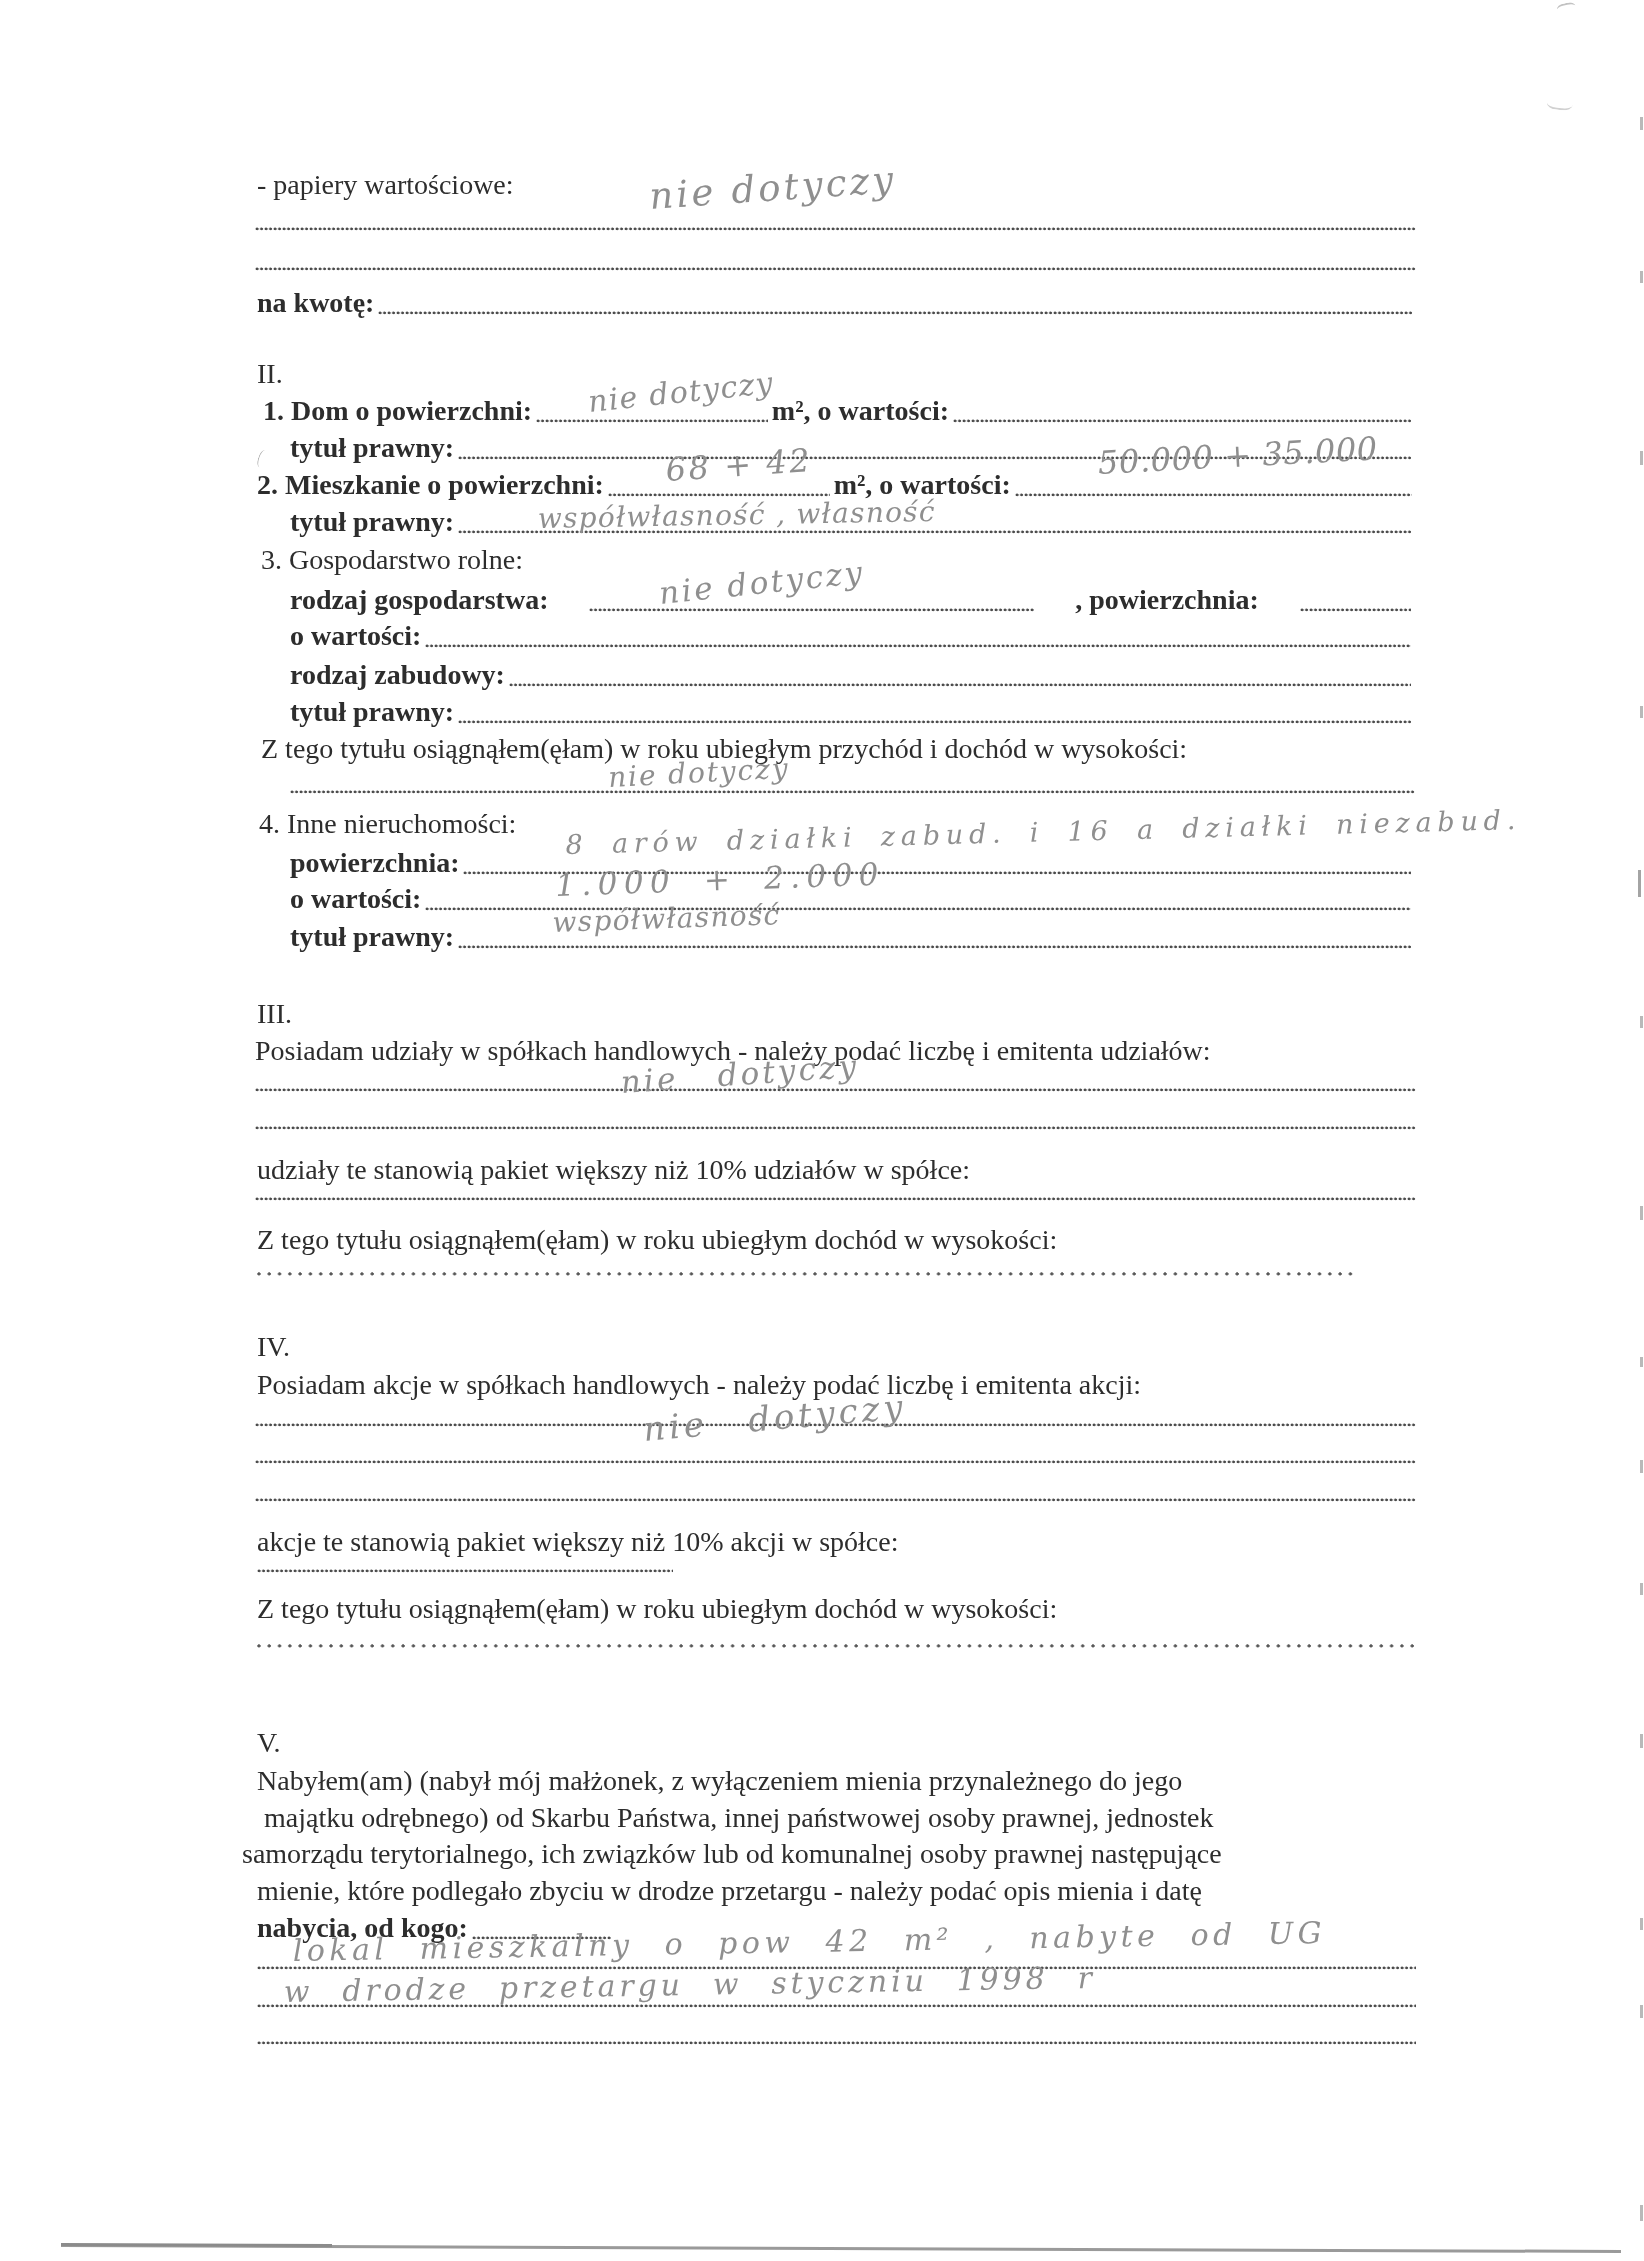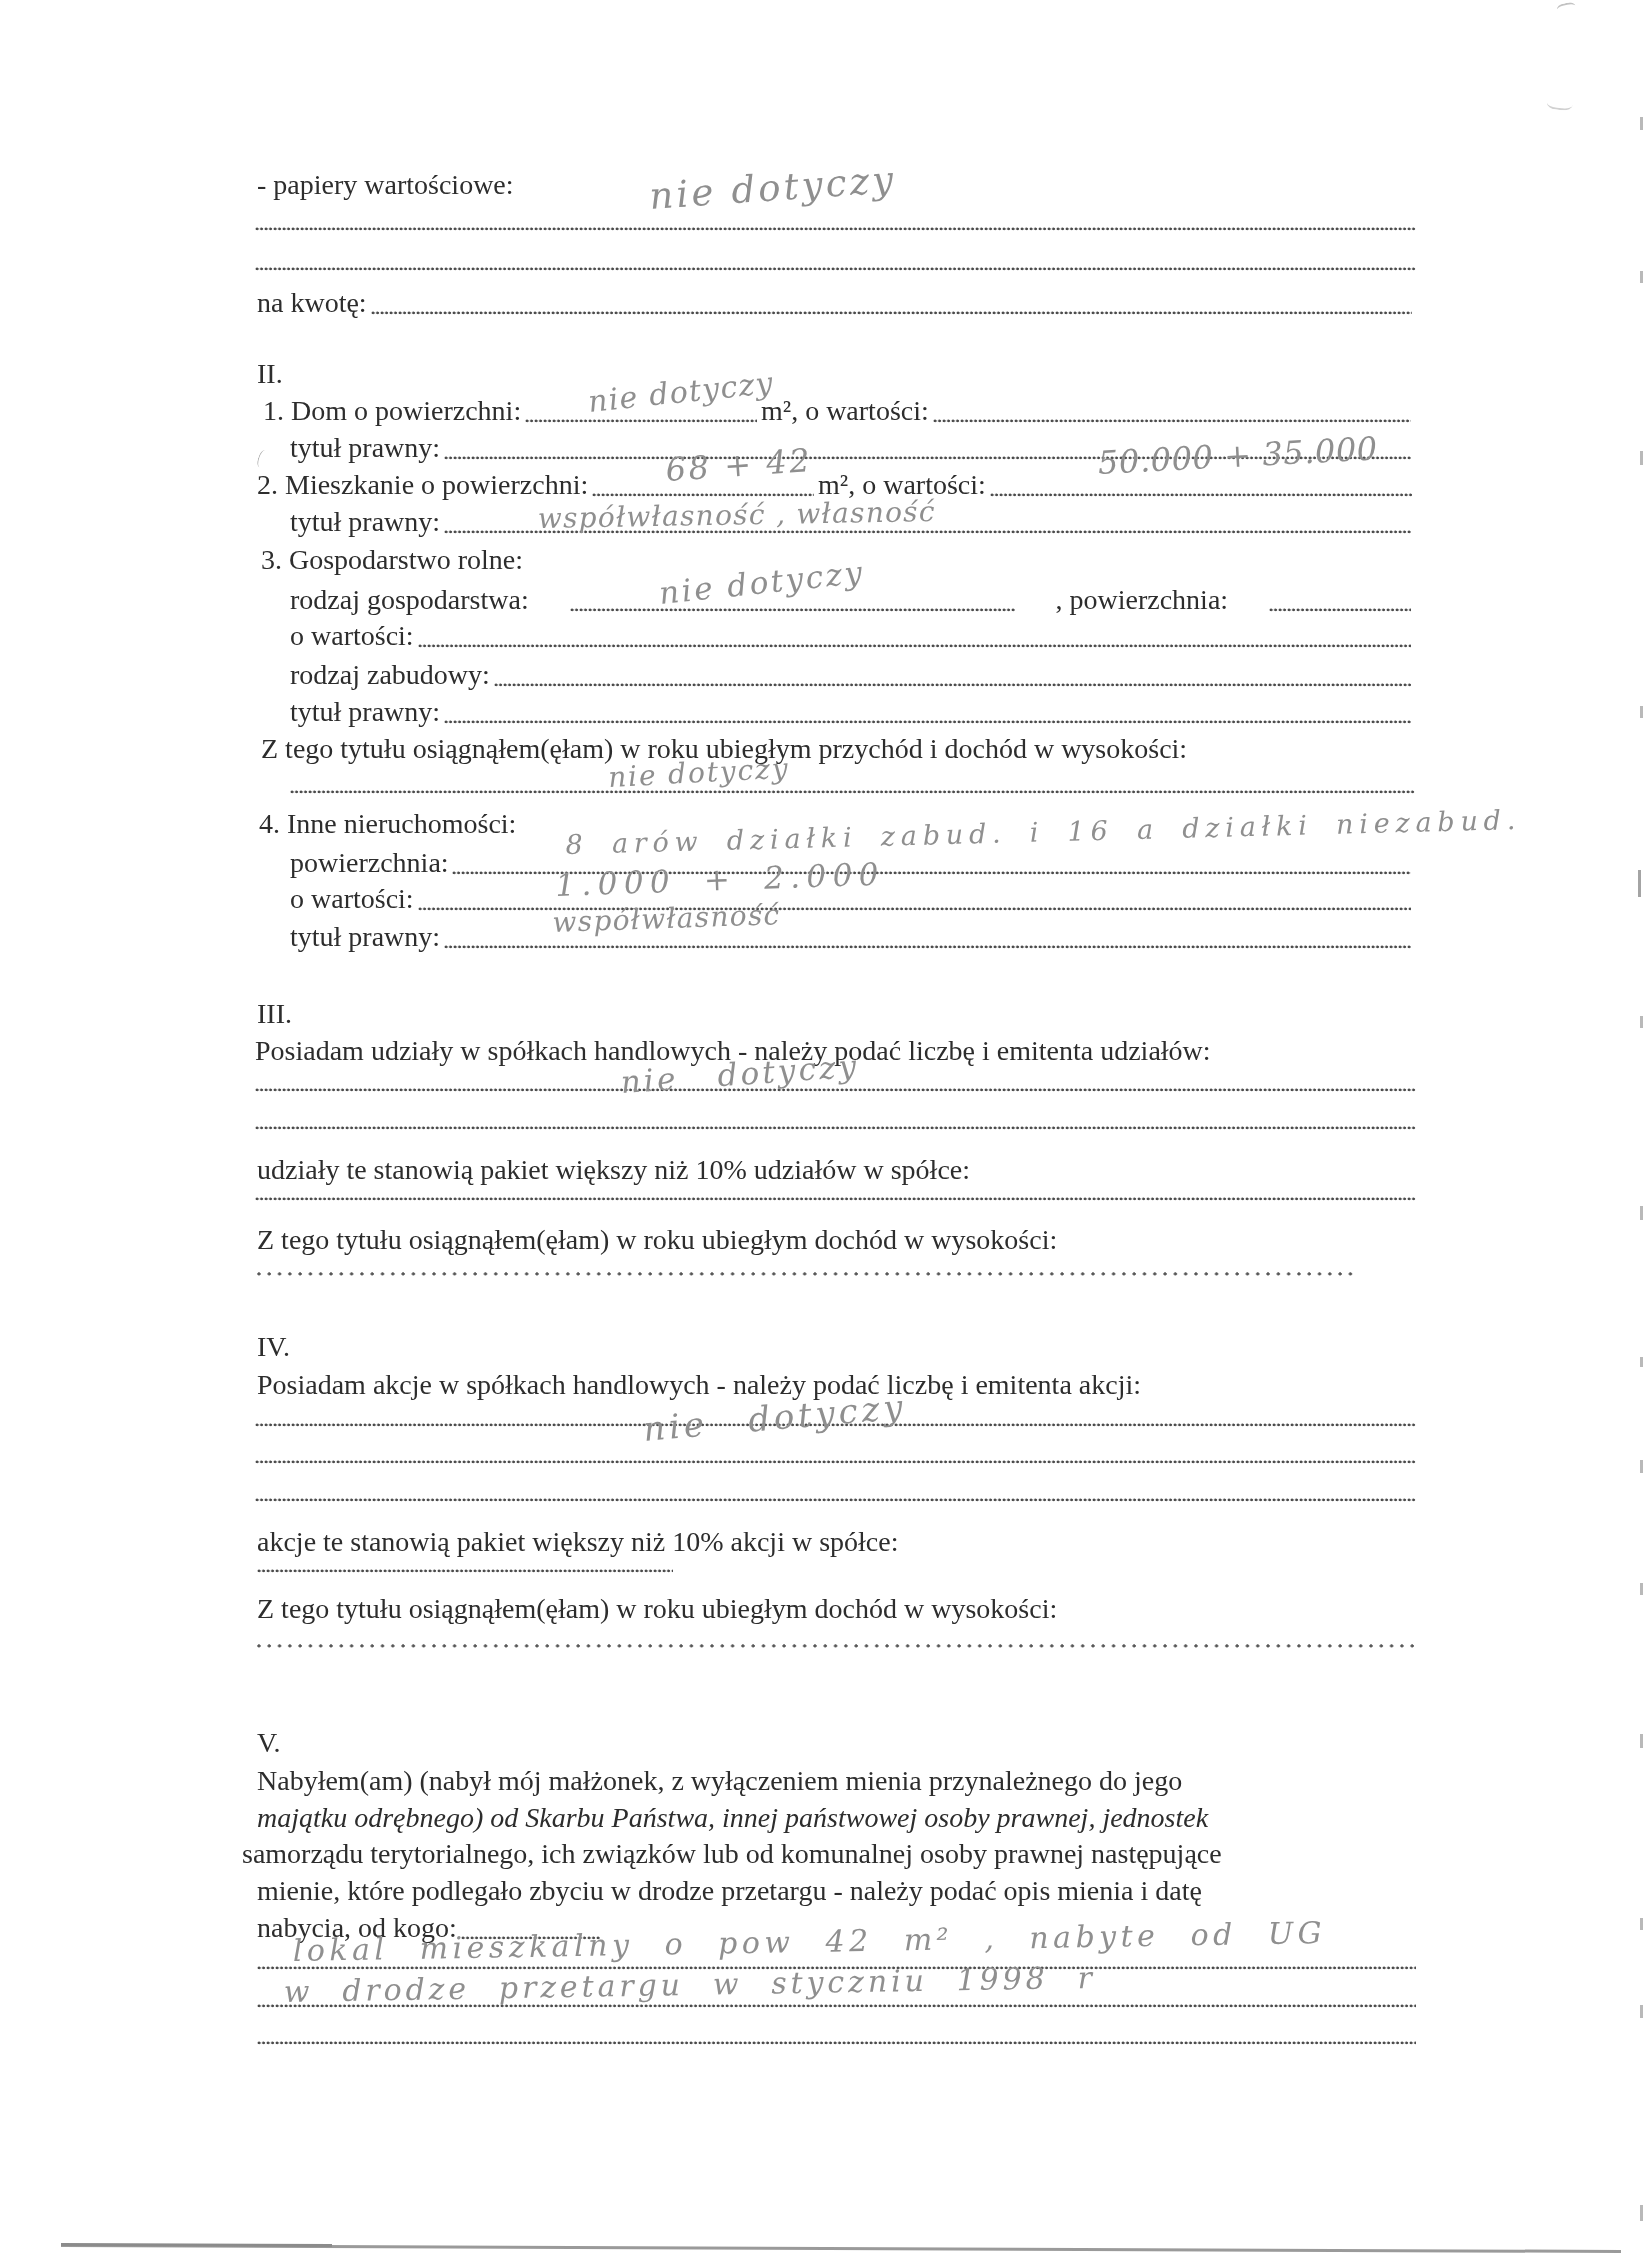--- a/index.html
+++ b/index.html
@@ -2,21 +2,21 @@
 <html style="font-size:10.3px"><head>
 <meta charset="utf-8">
 <style>
   html,body{margin:0;padding:0;background:#e8e8e8;}
   .page{
     position:relative;width:1645px;height:2261px;background:#ffffff;
     font-family:"Liberation Serif", serif;color:#2d2d2d;font-size:28px;
     overflow:hidden;
   }
   .t{position:absolute;white-space:nowrap;}
-  .row{position:absolute;display:flex;align-items:flex-end;white-space:nowrap;}
+  .row{position:absolute;display:flex;align-items:flex-end;white-space:nowrap;font-weight:bold;}
   .lbl{flex:0 0 auto;}
   .fill{align-self:flex-end;height:3.9px;margin:0 3.9px 3.9px 3.9px;
     background-image:radial-gradient(circle at 1.9px 1.9px,#4a4a4a 1.3px,rgba(0,0,0,0) 1.6px);
     background-size:4.5px 3.9px;background-repeat:repeat-x;background-position:left bottom;}
   .fill.grow{flex:1 1 auto;}
   .dotline{position:absolute;height:3.9px;
     background-image:radial-gradient(circle at 1.9px 1.9px,#4a4a4a 1.3px,rgba(0,0,0,0) 1.6px);
     background-size:4.5px 3.9px;background-repeat:repeat-x;}
   .dotline.sparse{
     background-image:radial-gradient(circle at 1.9px 1.9px,#575757 1.4px,rgba(0,0,0,0) 1.7px);
@@ -135,21 +135,21 @@
   <div class="hw" style="left:645px;top:1409px;font-size:34px;letter-spacing:3.9px;word-spacing:26px;transform:rotate(-5deg);">nie dotyczy</div>
   <div class="dotline" style="left:255px;top:1460px;width:1161px;"></div>
   <div class="dotline" style="left:255px;top:1498px;width:1161px;"></div>
   <div class="t" style="left:257px;top:1526px;">akcje te stanowią pakiet większy niż 10% akcji w spółce:</div>
   <div class="dotline" style="left:257px;top:1569px;width:416px;"></div>
   <div class="t" style="left:257px;top:1593px;">Z tego tytułu osiągnąłem(ęłam) w roku ubiegłym dochód w wysokości:</div>
   <div class="dotline sparse" style="left:257px;top:1644px;width:1157px;"></div>
 
   <div class="t" style="left:257px;top:1727px;">V.</div>
   <div class="t" style="left:257px;top:1765px;">Nabyłem(am) (nabył mój małżonek, z wyłączeniem mienia przynależnego do jego</div>
-  <div class="t" style="left:257px;top:1802px;font-style:italic;">majątku odrębnego) od Skarbu Państwa, innej państwowej osoby prawnej, jednostek</div>
+  <div class="t" style="left:264px;top:1802px;">majątku odrębnego) od Skarbu Państwa, innej państwowej osoby prawnej, jednostek</div>
   <div class="t" style="left:242px;top:1838px;">samorządu terytorialnego, ich związków lub od komunalnej osoby prawnej następujące</div>
   <div class="t" style="left:257px;top:1875px;">mienie, które podlegało zbyciu w drodze przetargu - należy podać opis mienia i datę</div>
   <div class="row" style="left:257px;top:1912px;width:542px;">
     <span class="lbl">nabycia, od kogo:</span>
     <span class="fill" style="width:139px;"></span>
   </div>
 
   <div class="hw" style="left:293px;top:1933px;font-size:30px;letter-spacing:4.5px;word-spacing:17px;transform:rotate(-1deg);">lokal mieszkalny o pow 42 m² , nabyte od UG</div>
   <div class="dotline" style="left:257px;top:1966px;width:1159px;"></div>
   <div class="hw" style="left:284px;top:1974px;font-size:30px;letter-spacing:3.9px;word-spacing:15.5px;transform:rotate(-1deg);">w drodze przetargu w styczniu 1998 r</div>

